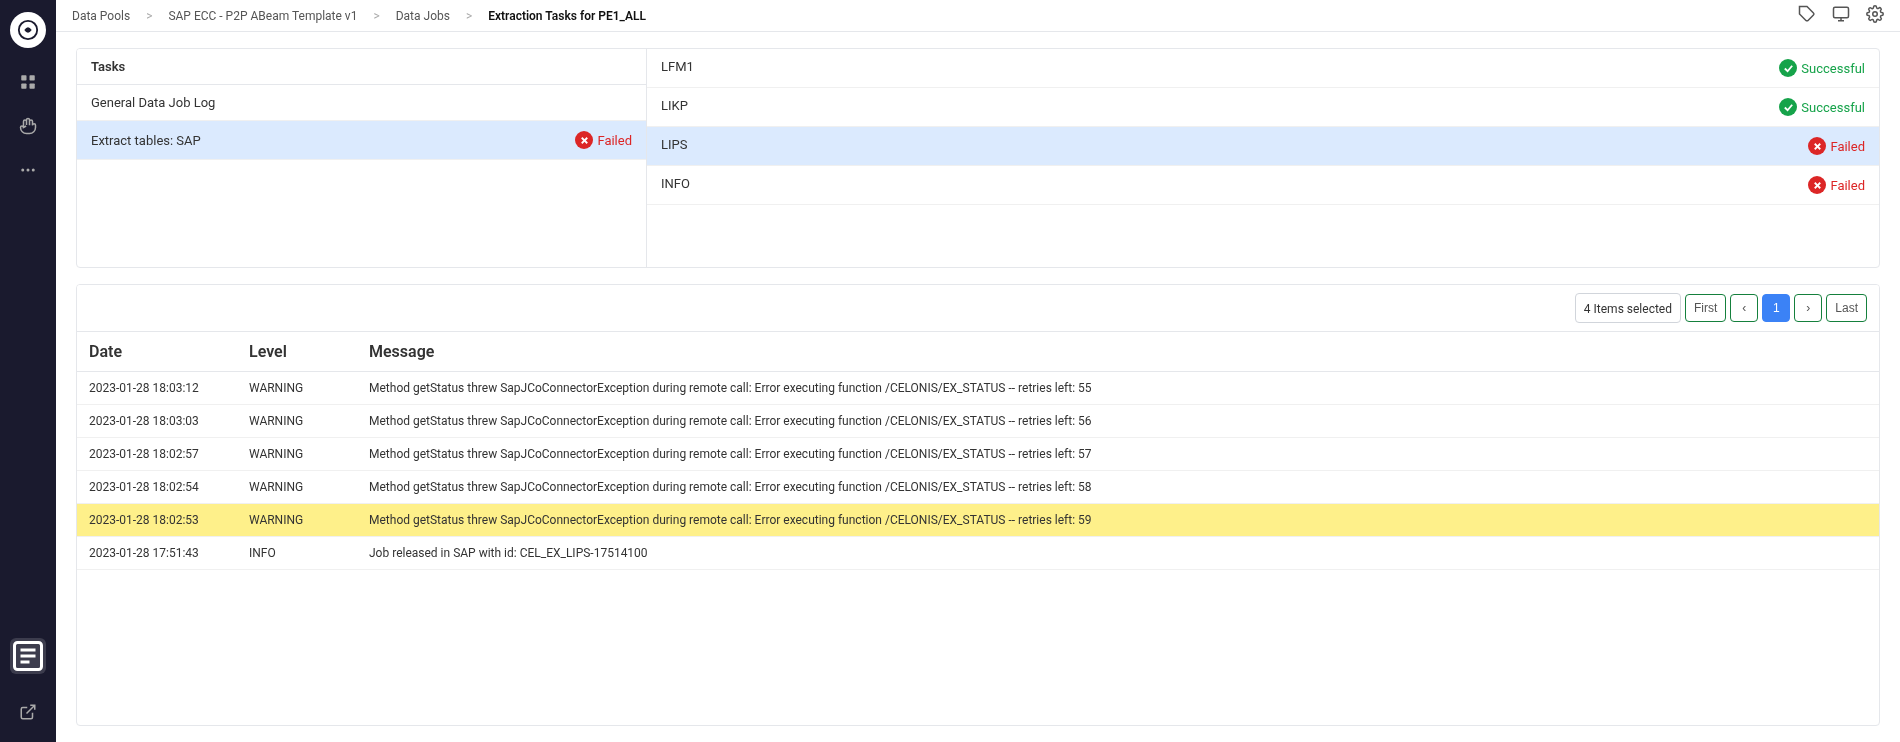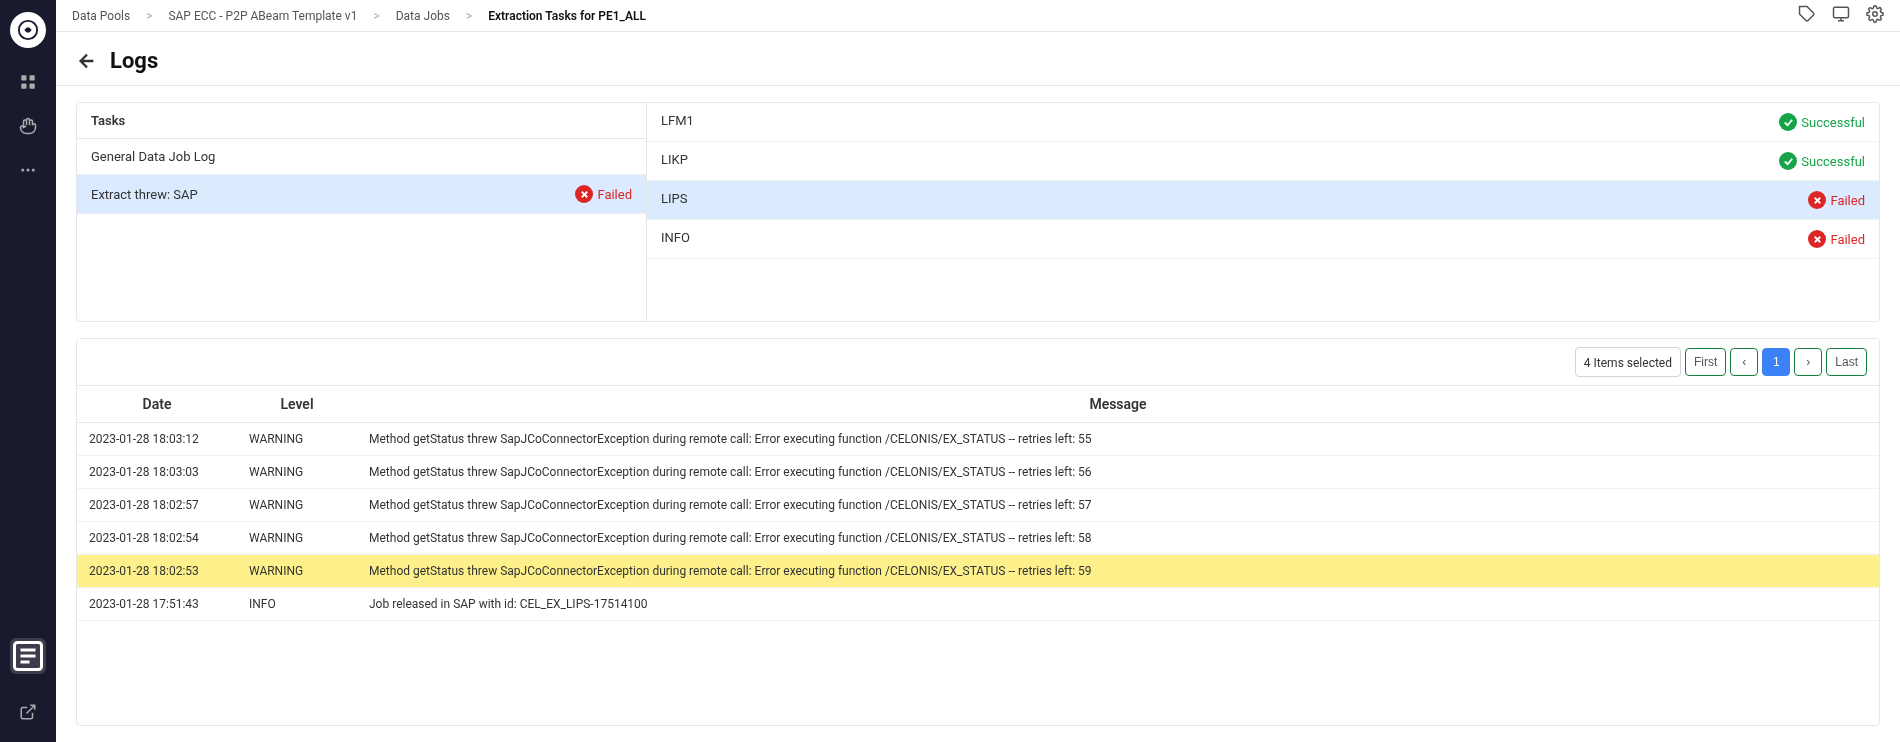--- a/index.html
+++ b/index.html
@@ -199,24 +199,24 @@
     table {
       width: 100%;
       border-collapse: collapse;
       font-size: 12px;
     }
     thead tr {
       background: #fff;
       border-bottom: 1px solid #e5e7eb;
     }
     th {
-      text-align: center;
+      text-align: left;
       padding: 10px 12px;
       font-weight: 600;
-      font-size: 14px;
+      font-size: 16px;
       color: #333;
       white-space: nowrap;
     }
     td {
       padding: 9px 12px;
       border-bottom: 1px solid #f0f0f0;
       font-size: 12px;
       color: #333;
     }
     tr.highlighted td { background: #fef08a; }
@@ -354,40 +354,32 @@
       </span>
       <span>
         <svg viewBox="0 0 24 24" fill="none" stroke="#555" stroke-width="2" width="18" height="18">
           <circle cx="12" cy="12" r="3"></circle>
           <path d="M19.4 15a1.65 1.65 0 0 0 .33 1.82l.06.06a2 2 0 0 1-2.83 2.83l-.06-.06a1.65 1.65 0 0 0-1.82-.33 1.65 1.65 0 0 0-1 1.51V21a2 2 0 0 1-4 0v-.09A1.65 1.65 0 0 0 9 19.4a1.65 1.65 0 0 0-1.82.33l-.06.06a2 2 0 0 1-2.83-2.83l.06-.06A1.65 1.65 0 0 0 4.68 15a1.65 1.65 0 0 0-1.51-1H3a2 2 0 0 1 0-4h.09A1.65 1.65 0 0 0 4.6 9a1.65 1.65 0 0 0-.33-1.82l-.06-.06a2 2 0 0 1 2.83-2.83l.06.06A1.65 1.65 0 0 0 9 4.68a1.65 1.65 0 0 0 1-1.51V3a2 2 0 0 1 4 0v.09a1.65 1.65 0 0 0 1 1.51 1.65 1.65 0 0 0 1.82-.33l.06-.06a2 2 0 0 1 2.83 2.83l-.06.06A1.65 1.65 0 0 0 19.4 9a1.65 1.65 0 0 0 1.51 1H21a2 2 0 0 1 0 4h-.09a1.65 1.65 0 0 0-1.51 1z"></path>
         </svg>
       </span>
     </div>
   </div>
 
-  <div class="page-header">
-    <div class="back-btn">
-      <svg viewBox="0 0 24 24" fill="none" stroke="#333" stroke-width="2.5" width="22" height="22">
-        <path d="M19 12H5M12 19l-7-7 7-7"></path>
-      </svg>
-    </div>
-    <h1>Logs</h1>
-  </div>
 
   <div class="content">
 
     <div class="tasks-steps">
 
       <div class="tasks-panel">
         <div class="panel-header">Tasks</div>
         <div class="task-item">
           <span>General Data Job Log</span>
         </div>
         <div class="task-item selected">
-          <span>Extract threw: SAP</span>
+          <span>Extract tables: SAP</span>
           <div class="task-status status-failed">
             <div class="circle-x">
               <svg viewBox="0 0 12 12" fill="none" stroke="#fff" stroke-width="2">
                 <line x1="3" y1="3" x2="9" y2="9"></line>
                 <line x1="9" y1="3" x2="3" y2="9"></line>
               </svg>
             </div>
             <span>Failed</span>
           </div>
         </div>

